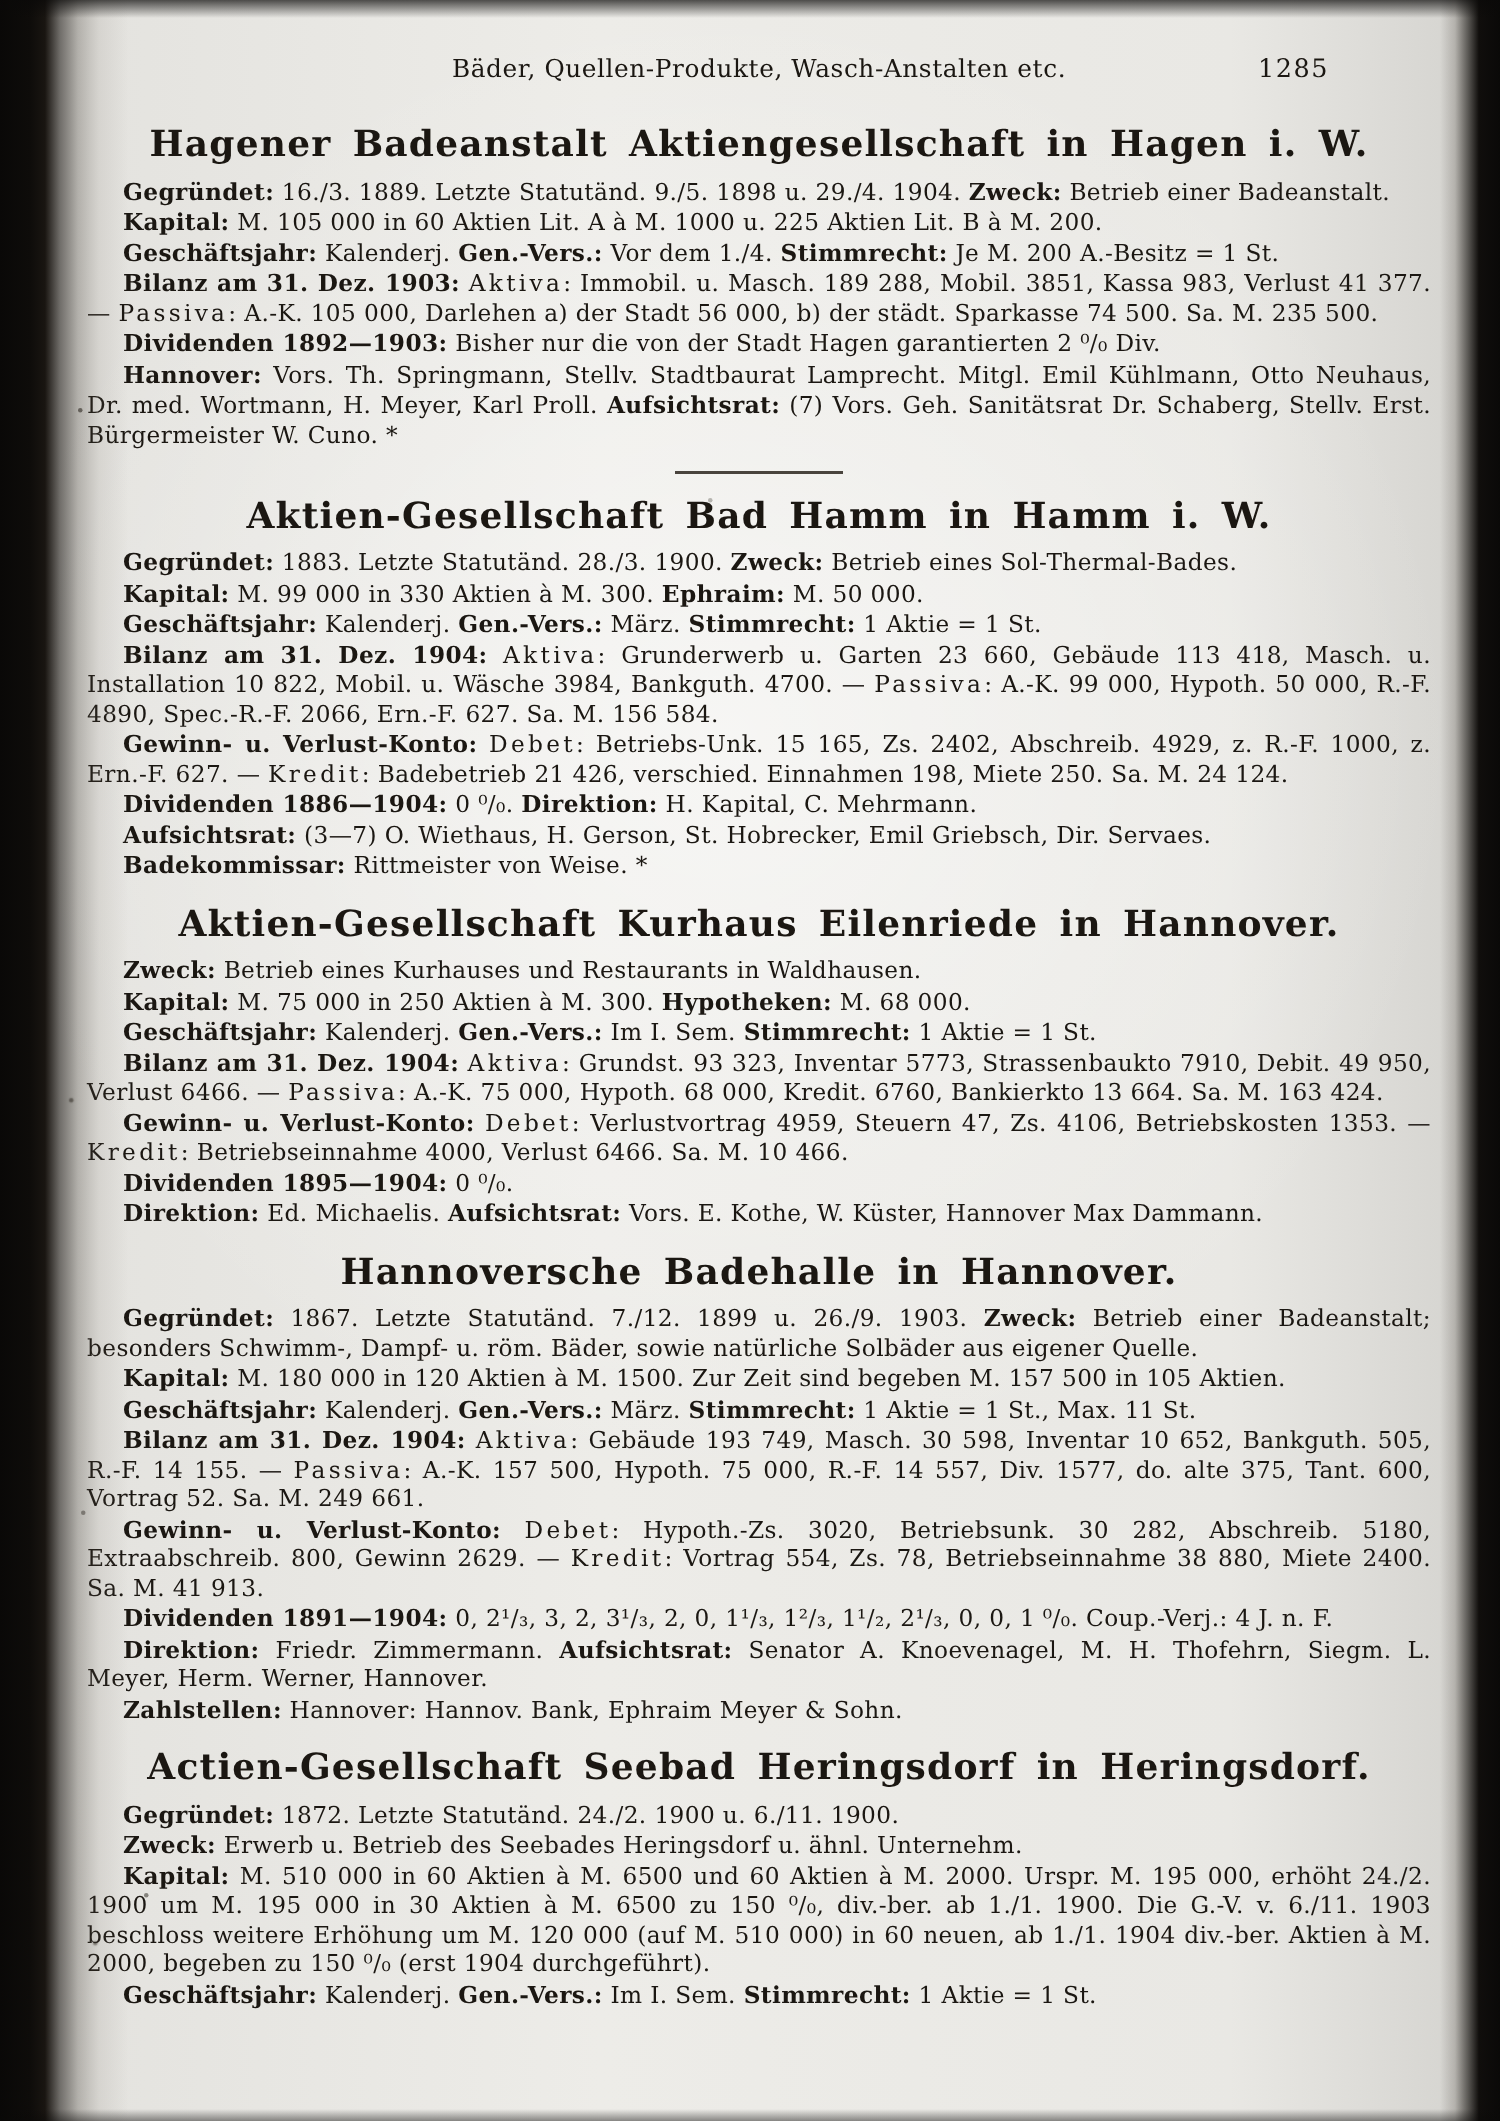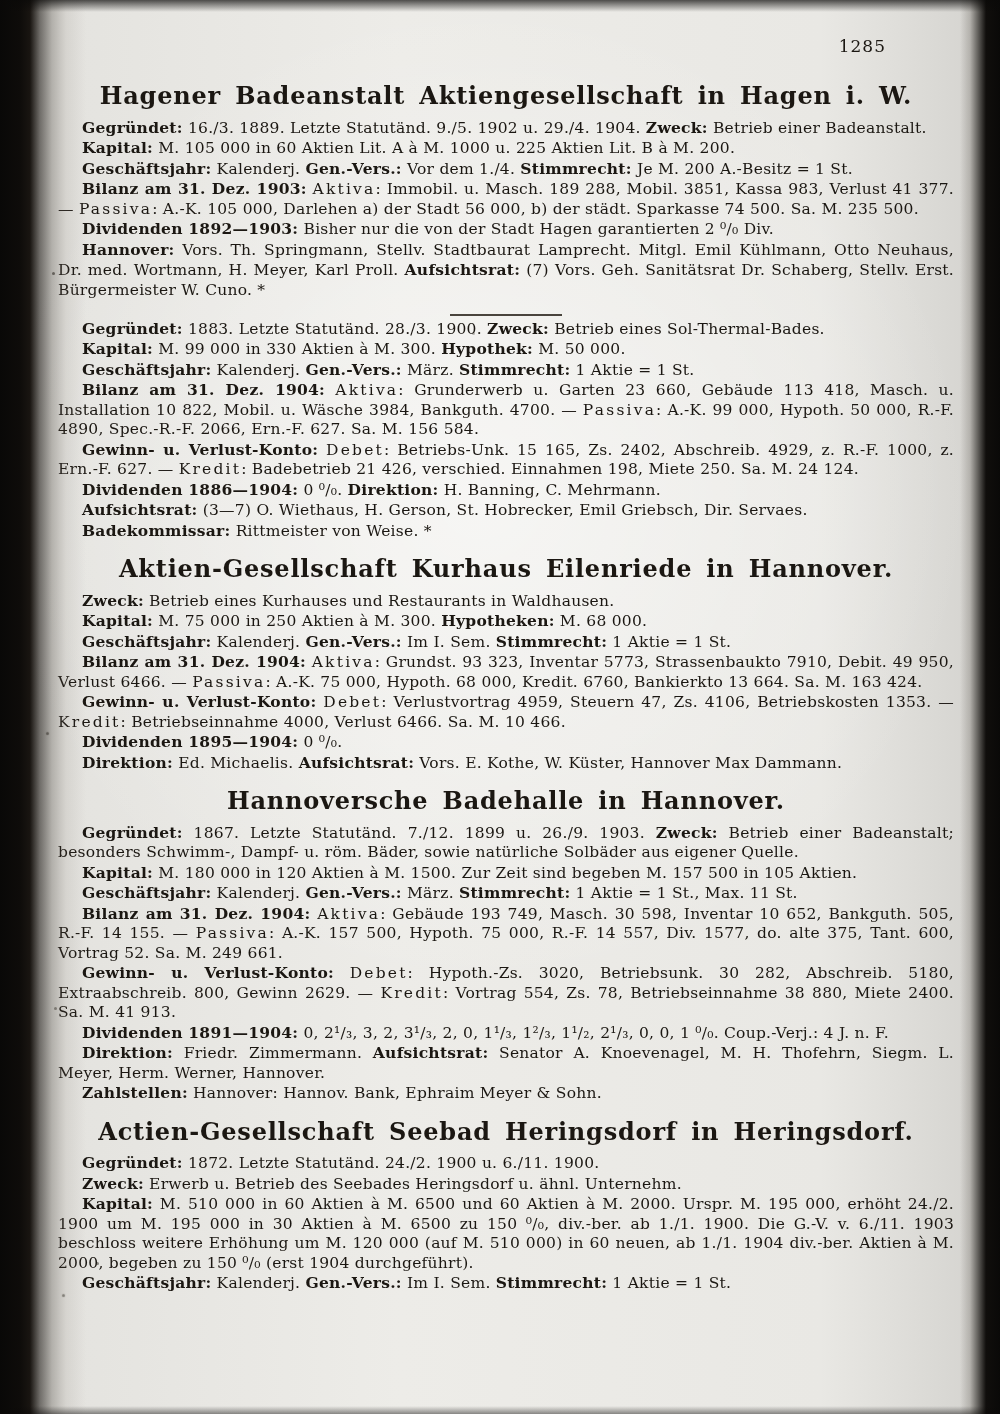--- a/index.html
+++ b/index.html
@@ -114,40 +114,42 @@
     background: #49443d;
     margin: 11px auto 3px auto;
   }
 </style>
 </head>
 <body>
 
 <div class="page">
   <div class="content">
     <div class="running-header">
+      <span>Bäder, Quellen-Produkte, Wasch-Anstalten etc.</span>
       <span class="pageno">1285</span>
     </div>
     <div>
         <section class="entry">
           <h2 class="entry-title">Hagener Badeanstalt Aktiengesellschaft in Hagen i. W.</h2>
-          <p class="para"><span class="b">Gegründet:</span><span> 16./3. 1889. Letzte Statutänd. 9./5. 1902 u. 29./4. 1904. </span><span class="b">Zweck:</span><span> Betrieb einer Badeanstalt.</span></p>
+          <p class="para"><span class="b">Gegründet:</span><span> 16./3. 1889. Letzte Statutänd. 9./5. 1898 u. 29./4. 1904. </span><span class="b">Zweck:</span><span> Betrieb einer Badeanstalt.</span></p>
           <p class="para"><span class="b">Kapital:</span><span> M. 105 000 in 60 Aktien Lit. A à M. 1000 u. 225 Aktien Lit. B à M. 200.</span></p>
           <p class="para"><span class="b">Geschäftsjahr:</span><span> Kalenderj. </span><span class="b">Gen.-Vers.:</span><span> Vor dem 1./4. </span><span class="b">Stimmrecht:</span><span> Je M. 200 A.-Besitz = 1 St.</span></p>
           <p class="para"><span class="b">Bilanz am 31. Dez. 1903:</span><span> </span><span class="g">Aktiva</span><span>: Immobil. u. Masch. 189 288, Mobil. 3851, Kassa 983, Verlust 41 377. — </span><span class="g">Passiva</span><span>: A.-K. 105 000, Darlehen a) der Stadt 56 000, b) der städt. Sparkasse 74 500. Sa. M. 235 500.</span></p>
           <p class="para"><span class="b">Dividenden 1892—1903:</span><span> Bisher nur die von der Stadt Hagen garantierten 2 ⁰/₀ Div.</span></p>
           <p class="para"><span class="b">Hannover:</span><span> Vors. Th. Springmann, Stellv. Stadtbaurat Lamprecht. Mitgl. Emil Kühlmann, Otto Neuhaus, Dr. med. Wortmann, H. Meyer, Karl Proll.   </span><span class="b">Aufsichtsrat:</span><span> (7) Vors. Geh. Sanitätsrat Dr. Schaberg, Stellv. Erst. Bürgermeister W. Cuno.  *</span></p>
         </section>
         <div class="divider"></div>
         <section class="entry">
+          <h2 class="entry-title">Aktien-Gesellschaft Bad Hamm in Hamm i. W.</h2>
           <p class="para"><span class="b">Gegründet:</span><span> 1883. Letzte Statutänd. 28./3. 1900. </span><span class="b">Zweck:</span><span> Betrieb eines Sol-Thermal-Bades.</span></p>
-          <p class="para"><span class="b">Kapital:</span><span> M. 99 000 in 330 Aktien à M. 300. </span><span class="b">Hypothek:</span><span> M. 50 000.</span></p>
+          <p class="para"><span class="b">Kapital:</span><span> M. 99 000 in 330 Aktien à M. 300. </span><span class="b">Ephraim:</span><span> M. 50 000.</span></p>
           <p class="para"><span class="b">Geschäftsjahr:</span><span> Kalenderj. </span><span class="b">Gen.-Vers.:</span><span> März. </span><span class="b">Stimmrecht:</span><span> 1 Aktie = 1 St.</span></p>
           <p class="para"><span class="b">Bilanz am 31. Dez. 1904:</span><span> </span><span class="g">Aktiva</span><span>: Grunderwerb u. Garten 23 660, Gebäude 113 418, Masch. u. Installation 10 822, Mobil. u. Wäsche 3984, Bankguth. 4700. — </span><span class="g">Passiva</span><span>: A.-K. 99 000, Hypoth. 50 000, R.-F. 4890, Spec.-R.-F. 2066, Ern.-F. 627. Sa. M. 156 584.</span></p>
           <p class="para"><span class="b">Gewinn- u. Verlust-Konto:</span><span> </span><span class="g">Debet</span><span>: Betriebs-Unk. 15 165, Zs. 2402, Abschreib. 4929, z. R.-F. 1000, z. Ern.-F. 627. — </span><span class="g">Kredit</span><span>: Badebetrieb 21 426, verschied. Einnahmen 198, Miete 250. Sa. M. 24 124.</span></p>
-          <p class="para"><span class="b">Dividenden 1886—1904:</span><span> 0 ⁰/₀.   </span><span class="b">Direktion:</span><span> H. Banning, C. Mehrmann.</span></p>
+          <p class="para"><span class="b">Dividenden 1886—1904:</span><span> 0 ⁰/₀.   </span><span class="b">Direktion:</span><span> H. Kapital, C. Mehrmann.</span></p>
           <p class="para"><span class="b">Aufsichtsrat:</span><span> (3—7) O. Wiethaus, H. Gerson, St. Hobrecker, Emil Griebsch, Dir. Servaes.</span></p>
           <p class="para"><span class="b">Badekommissar:</span><span> Rittmeister von Weise.  *</span></p>
         </section>
         <section class="entry">
           <h2 class="entry-title">Aktien-Gesellschaft Kurhaus Eilenriede in Hannover.</h2>
           <p class="para"><span class="b">Zweck:</span><span> Betrieb eines Kurhauses und Restaurants in Waldhausen.</span></p>
           <p class="para"><span class="b">Kapital:</span><span> M. 75 000 in 250 Aktien à M. 300. </span><span class="b">Hypotheken:</span><span> M. 68 000.</span></p>
           <p class="para"><span class="b">Geschäftsjahr:</span><span> Kalenderj. </span><span class="b">Gen.-Vers.:</span><span> Im I. Sem. </span><span class="b">Stimmrecht:</span><span> 1 Aktie = 1 St.</span></p>
           <p class="para"><span class="b">Bilanz am 31. Dez. 1904:</span><span> </span><span class="g">Aktiva</span><span>: Grundst. 93 323, Inventar 5773, Strassenbaukto 7910, Debit. 49 950, Verlust 6466. — </span><span class="g">Passiva</span><span>: A.-K. 75 000, Hypoth. 68 000, Kredit. 6760, Bankierkto 13 664. Sa. M. 163 424.</span></p>
           <p class="para"><span class="b">Gewinn- u. Verlust-Konto:</span><span> </span><span class="g">Debet</span><span>: Verlustvortrag 4959, Steuern 47, Zs. 4106, Betriebskosten 1353. — </span><span class="g">Kredit</span><span>: Betriebseinnahme 4000, Verlust 6466. Sa. M. 10 466.</span></p>

